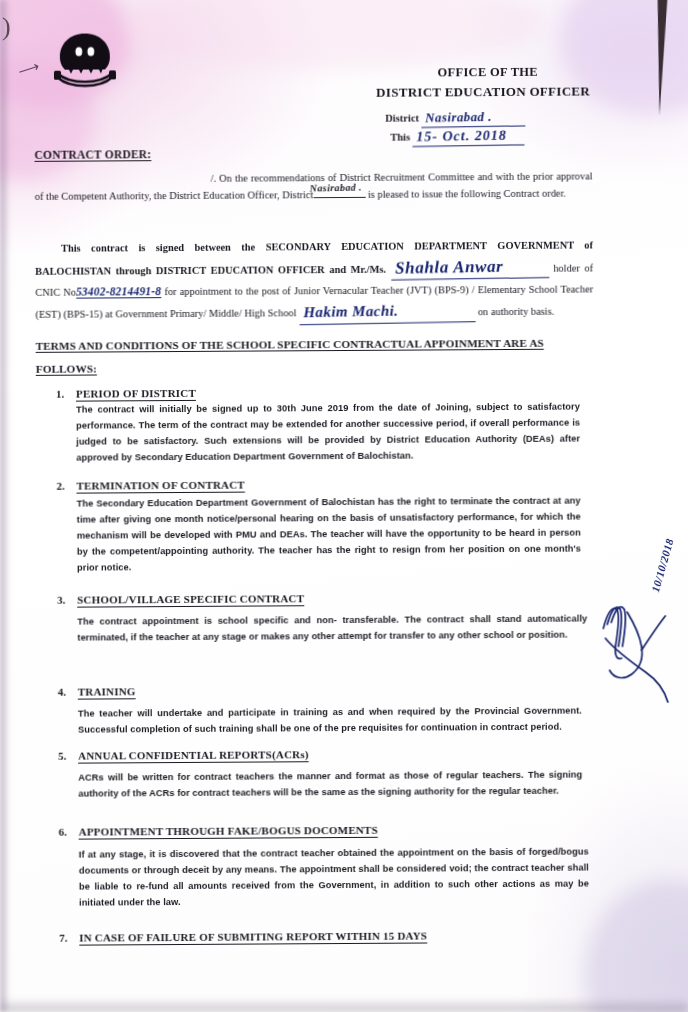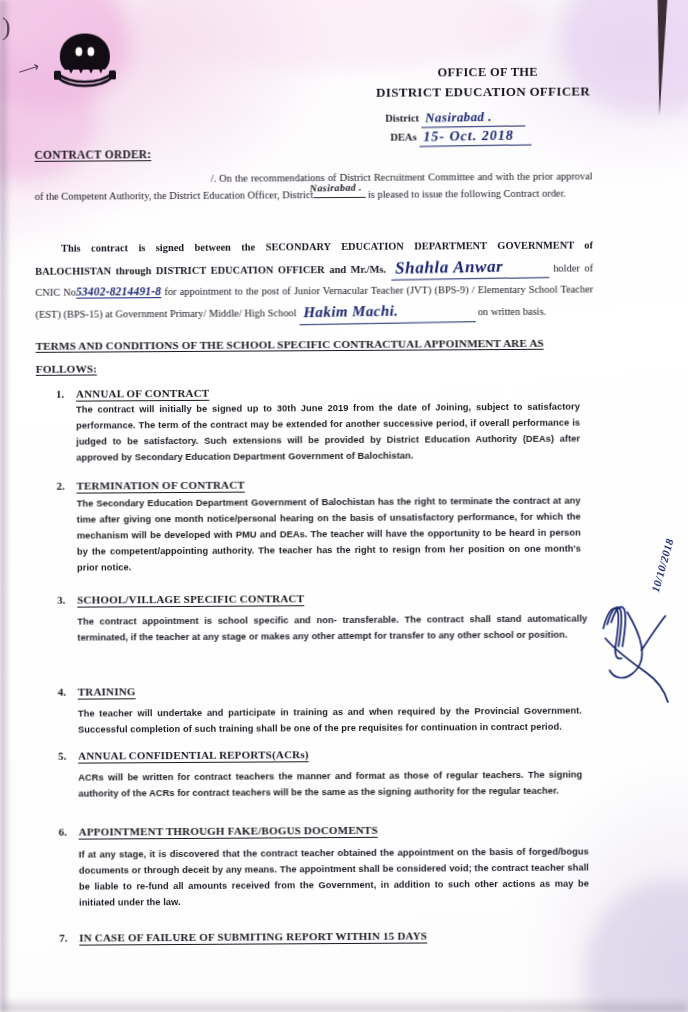--- a/index.html
+++ b/index.html
@@ -239,47 +239,47 @@
       <div class="l1">OFFICE OF THE</div>
       <div class="l2">DISTRICT EDUCATION OFFICER</div>
     </div>
 
     <div class="fieldline" style="left:387px; top:110px;">
       <span class="lbl">District</span>
       <span class="hw ul-hw" style="font-size:13px; min-width:96px;">Nasirabad .</span>
     </div>
 
     <div class="fieldline" style="left:392px; top:129px;">
-      <span class="lbl">DEAs</span>
+      <span class="lbl">This</span>
       <span class="hw ul-hw" style="font-size:14px; min-width:104px; letter-spacing:1px;">15- Oct. 2018</span>
     </div>
 
     <div class="blk ttl-u" style="left:36px; top:147px; font-size:11.5px; letter-spacing:.2px;">CONTRACT ORDER:</div>
 
 
     <div class="blk para" style="left:36px; top:170px; width:558px;">
       <span style="display:inline-block; width:176px;">&nbsp;</span><span>/. On the recommendations of District Recruitment Committee and with the prior approval of the Competent Authority, the District Education Officer, District</span><span class="inline-blank"></span>
       <span>is pleased to issue the following Contract order.</span>
     </div>
 
     <div class="blk hw" style="left:311px; top:182px; font-size:10px; transform:rotate(-1deg);">Nasirabad .</div>
 
     <div class="blk para" style="left:36px; top:236px; width:558px; line-height:21px;">
       <span style="display:inline-block; width:26px;">&nbsp;</span><span class="b">This contract is signed between the SECONDARY EDUCATION DEPARTMENT GOVERNMENT of BALOCHISTAN through DISTRICT EDUCATION OFFICER and Mr./Ms.</span>
       <span class="hw ul-hw" style="font-size:17px; min-width:150px; letter-spacing:.6px;">Shahla Anwar</span>
       <span>holder of CNIC No</span><span class="hw" style="font-size:11.5px; border-bottom:1.3px solid #17246e; letter-spacing:.2px;font-style:italic;">53402-8214491-8</span>
       <span>for appointment to the post of Junior Vernacular Teacher (JVT) (BPS-9) / Elementary School Teacher (EST) (BPS-15) at Government Primary/ Middle/ High School</span>
       <span class="hw ul-hw" style="font-size:15px; min-width:168px;">Hakim Machi.</span>
-      <span>on written basis.</span>
+      <span>on authority basis.</span>
     </div>
 
     <div class="blk ttl-u" style="left:36px; top:333px; width:552px; font-size:11.2px; line-height:23px; letter-spacing:.1px;">TERMS AND CONDITIONS OF THE SCHOOL SPECIFIC CONTRACTUAL APPOINMENT ARE AS FOLLOWS:</div>
 
     <div class="sec-n blk" style="left:56px; top:386px;">1.</div>
-    <div class="blk sec-h" style="left:76px; top:386px;">ANNUAL OF CONTRACT</div>
+    <div class="blk sec-h" style="left:76px; top:386px;">PERIOD OF DISTRICT</div>
     <div class="blk sans" style="left:76px; top:400px; width:504px;">The contract will initially be signed up to 30th June 2019 from the date of Joining, subject to satisfactory performance. The term of the contract may be extended for another successive period, if overall performance is judged to be satisfactory. Such extensions will be provided by District Education Authority (DEAs) after approved by Secondary Education Department Government of Balochistan.</div>
 
     <div class="sec-n blk" style="left:56px; top:478px;">2.</div>
     <div class="blk sec-h" style="left:76px; top:478px;">TERMINATION OF CONTRACT</div>
     <div class="blk sans" style="left:76px; top:494px; width:504px;">The Secondary Education Department Government of Balochistan has the right to terminate the contract at any time after giving one month notice/personal hearing on the basis of unsatisfactory performance, for which the mechanism will be developed with PMU and DEAs. The teacher will have the opportunity to be heard in person by the competent/appointing authority. The teacher has the right to resign from her position on one month's prior notice.</div>
 
     <div class="sec-n blk" style="left:56px; top:592px;">3.</div>
     <div class="blk sec-h" style="left:76px; top:592px;">SCHOOL/VILLAGE SPECIFIC CONTRACT</div>
     <div class="blk sans" style="left:76px; top:612px; width:510px;">The contract appointment is school specific and non- transferable. The contract shall stand automatically terminated, if the teacher at any stage or makes any other attempt for transfer to any other school or position.</div>
 

